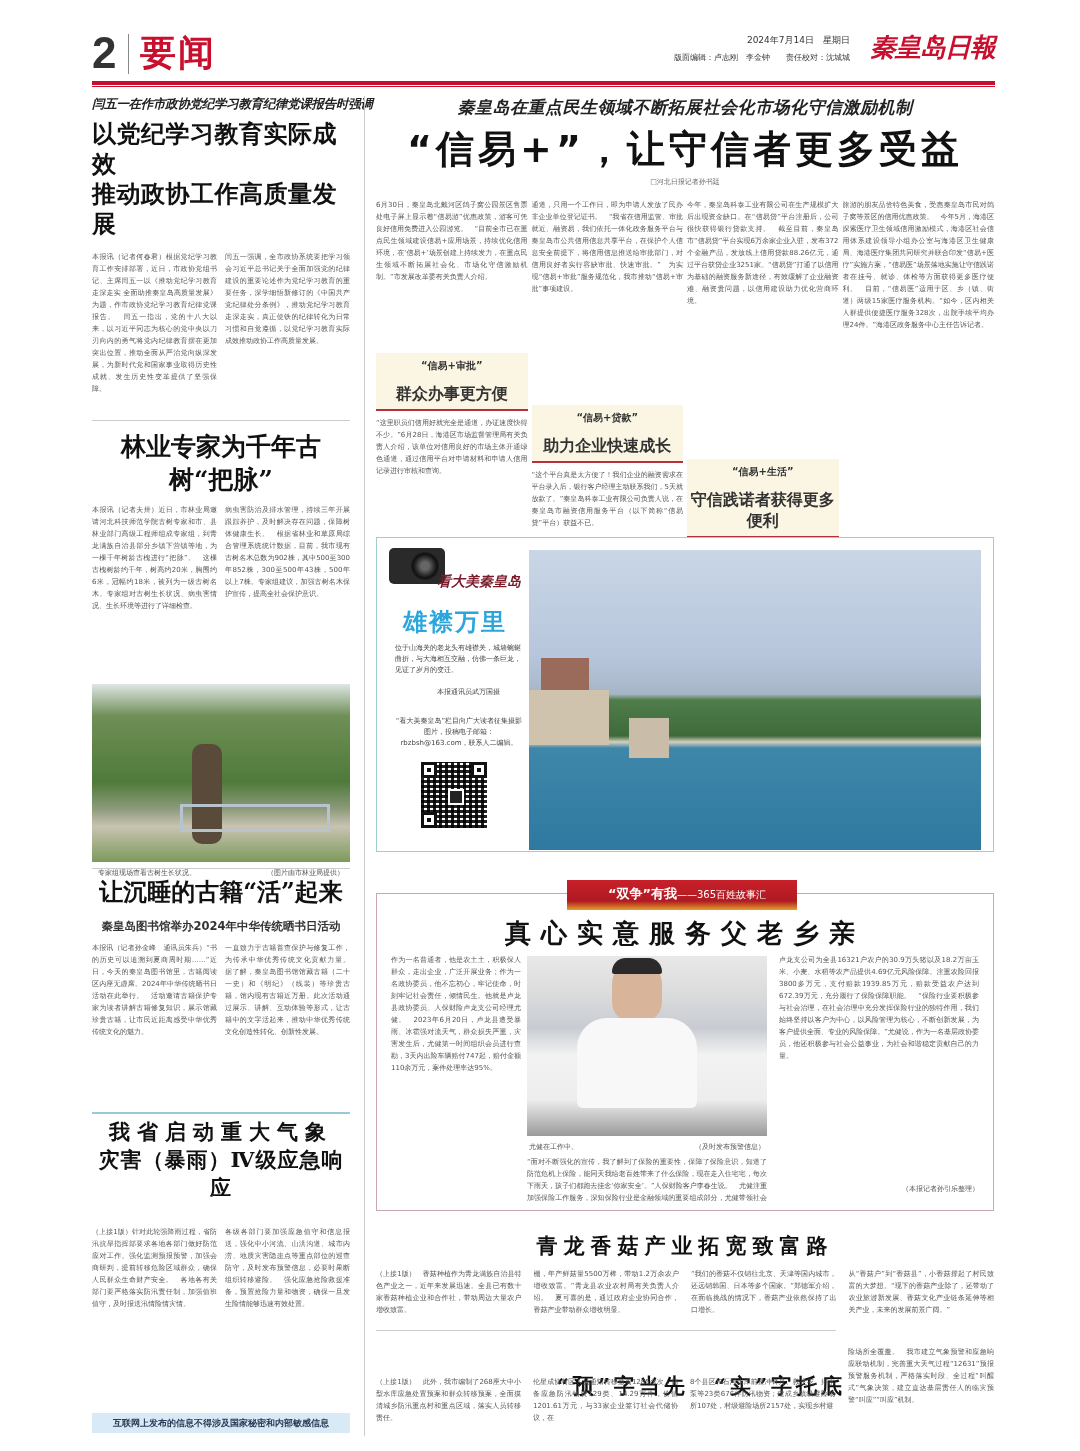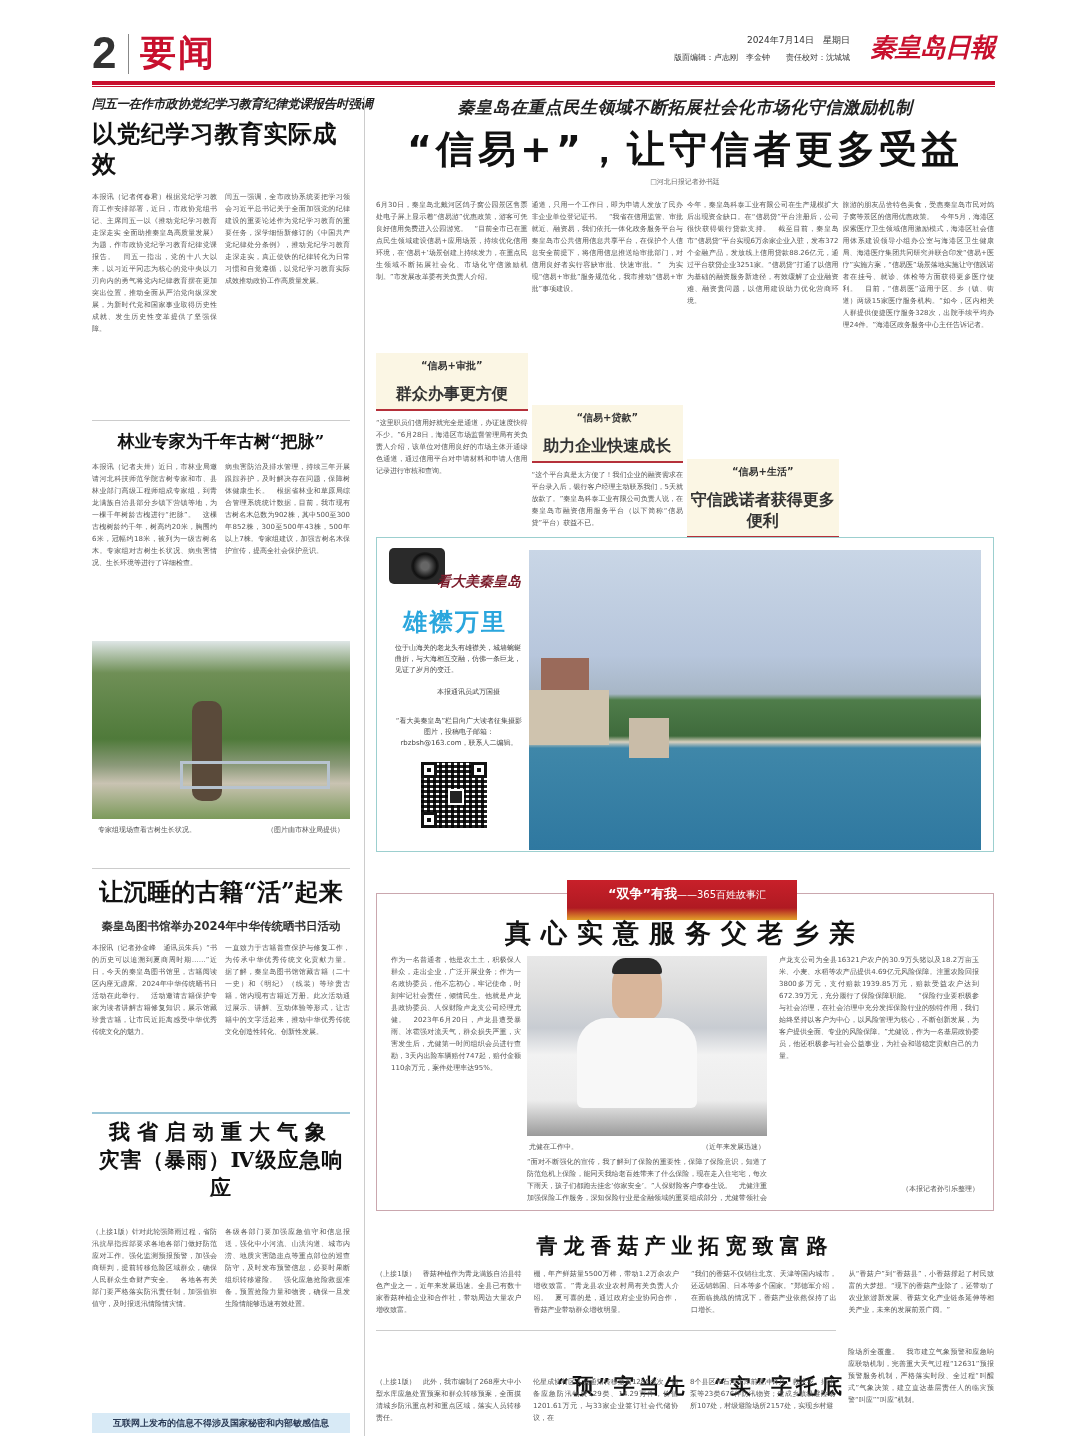--- a/index.html
+++ b/index.html
@@ -41,21 +41,21 @@
   .promo-credit { position: absolute; left: 60px; top: 149px; font-size: 7px; color: #444; }
   .promo-note { position: absolute; left: 18px; top: 178px; width: 128px; font-size: 7px; line-height: 11px; color: #444; text-align: center; }
   .qr { position: absolute; left: 42px; top: 222px; width: 70px; height: 70px; background:
         repeating-linear-gradient(90deg, #222 0 3px, #fff 3px 6px),
         repeating-linear-gradient(0deg, #222 0 3px, #fff 3px 5px); background-blend-mode: multiply; border: 2px solid #fff; }
   .qr-corner { position: absolute; width: 16px; height: 16px; border: 3px solid #111; background: #fff; }
   .qr-corner:after { content: ""; position: absolute; left: 3px; top: 3px; width: 4px; height: 4px; background: #111; }
   .qr-center { position: absolute; left: 27px; top: 27px; width: 16px; height: 16px; background: #222; border: 2px solid #fff; }
 
   .feature { position: absolute; left: 376px; top: 893px; width: 618px; height: 318px; border: 1px solid #caa7ae; }
-  .feature-tag { position: absolute; left: 190px; top: -14px; width: 230px; height: 40px; background: linear-gradient(180deg, #c8202a 0%, #b01a22 70%, #e3a02a 100%); color: #fff; text-align: center; font-size: 13px; font-weight: bold; line-height: 28px; padding-left: 10px; }
+  .feature-tag { position: absolute; left: 190px; top: -14px; width: 230px; height: 30px; background: linear-gradient(180deg, #c8202a 0%, #b01a22 70%, #e3a02a 100%); color: #fff; text-align: center; font-size: 13px; font-weight: bold; line-height: 28px; padding-left: 10px; }
   .feature-tag small { font-size: 10px; font-weight: normal; }
   .feature-title { position: absolute; left: 0; top: 22px; width: 100%; text-align: center; font-size: 26px; letter-spacing: 10px; }
 
   .notice { position: absolute; left: 92px; top: 1413px; width: 258px; height: 20px; background: #d8eaf6; font-size: 9px; color: #2a3a55; line-height: 20px; text-align: center; font-weight: bold; }
 
   .rule-h { position: absolute; height: 1px; background: #aaa; }
   .rule-v { position: absolute; width: 1px; background: #ccc; }
 </style>
 </head>
 <body>
@@ -68,30 +68,31 @@
   <div class="mast-editors">版面编辑：卢志刚　李金钟　　责任校对：沈城城</div>
   <div class="mast-logo">秦皇岛日報</div>
 </div>
 <div class="mast-rule"></div>
 <div class="mast-rule2"></div>
 
 <div class="story" style="left:92px; top:96px; width:258px;">
   <div class="kicker" style="font-size:12.5px; letter-spacing:-0.3px;">闫五一在作市政协党纪学习教育纪律党课报告时强调</div>
   <div class="headline" style="font-size:24px; margin-top:6px; line-height:30px; letter-spacing:0.5px;">
     <div>以党纪学习教育实际成效</div>
+    <div>推动政协工作高质量发展</div>
   </div>
   <div class="cols" style="margin-top:12px;">
     <div class="col body-text" style="height:212px;">本报讯（记者何春君）根据党纪学习教育工作安排部署，近日，市政协党组书记、主席闫五一以《推动党纪学习教育走深走实 全面助推秦皇岛高质量发展》为题，作市政协党纪学习教育纪律党课报告。　闫五一指出，党的十八大以来，以习近平同志为核心的党中央以刀刃向内的勇气将党内纪律教育摆在更加突出位置，推动全面从严治党向纵深发展，为新时代党和国家事业取得历史性成就、发生历史性变革提供了坚强保障。</div>
     <div class="col body-text" style="height:212px;">闫五一强调，全市政协系统要把学习领会习近平总书记关于全面加强党的纪律建设的重要论述作为党纪学习教育的重要任务，深学细悟新修订的《中国共产党纪律处分条例》，推动党纪学习教育走深走实，真正使铁的纪律转化为日常习惯和自觉遵循，以党纪学习教育实际成效推动政协工作高质量发展。</div>
   </div>
 </div>
 <div class="rule-h" style="left:92px; top:420px; width:258px; background:#ccc;"></div>
 
 <div class="story" style="left:92px; top:430px; width:258px;">
-  <div class="serif-hl" style="font-size:17px; text-align:center;">林业专家为千年古树“把脉”</div>
+  <div class="serif-hl" style="font-size:25px; text-align:center;">林业专家为千年古树“把脉”</div>
   <div class="cols" style="margin-top:8px;">
     <div class="col body-text" style="height:170px;">本报讯（记者夫卅）近日，市林业局邀请河北科技师范学院古树专家和市、县林业部门高级工程师组成专家组，到青龙满族自治县部分乡镇下营镇等地，为一棵千年树龄古槐进行“把脉”。　这棵古槐树龄约千年，树高约20米，胸围约6米，冠幅约18米，被列为一级古树名木。专家组对古树生长状况、病虫害情况、生长环境等进行了详细检查。</div>
     <div class="col body-text" style="height:170px;">病虫害防治及排水管理，持续三年开展跟踪养护，及时解决存在问题，保障树体健康生长。　根据省林业和草原局综合管理系统统计数据，目前，我市现有古树名木总数为902株，其中500至300年852株，300至500年43株，500年以上7株。专家组建议，加强古树名木保护宣传，提高全社会保护意识。</div>
   </div>
   <div class="photo" style="margin-top:10px; height:178px; background: linear-gradient(180deg,#dfe6e6 0%,#6f8f56 18%,#4f7a3a 55%,#8c9a7a 70%,#c9c3b2 80%,#7c9a5b 100%);">
     <div style="position:absolute; left:100px; top:60px; width:30px; height:100px; background:#5a4a3a; border-radius:10px;"></div>
     <div style="position:absolute; left:88px; top:120px; width:150px; height:28px; border:3px solid #b7c3cf; background:transparent;"></div>
   </div>
   <div class="caption" style="margin-top:6px; padding:0 6px;">
     <span>专家组现场查看古树生长状况。</span>
@@ -183,21 +184,21 @@
   </div>
   <div class="feature-title serif-hl">真心实意服务父老乡亲</div>
   <div style="position:absolute; left:14px; top:60px; width:130px;" class="body-text">作为一名普通者，他是农土土，积极保人群众，走出企业，广泛开展业务；作为一名政协委员，他不忘初心，牢记使命，时刻牢记社会责任，倾情民生。他就是卢龙县政协委员、人保财险卢龙支公司经理尤健。　2023年6月20日，卢龙县遭受暴雨、冰雹强对流天气，群众损失严重，灾害发生后，尤健第一时间组织会员进行查勘，3天内出险车辆赔付747起，赔付金额110余万元，案件处理率达95%。</div>
   <div style="position:absolute; left:150px; top:62px; width:240px; height:180px; background: linear-gradient(180deg,#e8e8e8 0%,#dcdcdc 20%,#c8ccd2 40%,#f2f2f2 55%,#ededed 80%,#9a9a9a 100%);" class="photo">
     <div style="position:absolute; left:85px; top:4px; width:50px; height:62px; background:#d8b59a; border-radius:24px 24px 20px 20px;"></div>
     <div style="position:absolute; left:85px; top:2px; width:50px; height:16px; background:#2a2a2a; border-radius:24px 24px 4px 4px;"></div>
     <div style="position:absolute; left:50px; top:62px; width:120px; height:90px; background:#f8f8f8; border-radius:30px 30px 6px 6px;"></div>
   </div>
   <div class="caption" style="position:absolute; left:152px; top:248px; width:236px;">
     <span>尤健在工作中。</span>
-    <span>（近年来发展迅速）</span>
+    <span>（及时发布预警信息）</span>
   </div>
   <div style="position:absolute; left:150px; top:262px; width:240px; height:48px;" class="body-text">“面对不断强化的宣传，我了解到了保险的重要性，保障了保险意识，知道了防范危机上保险，能同天我给老百姓带来了什么保险，现在走入住宅宅，每次下雨天，孩子们都跑去挂念‘你家安全’。”人保财险客户李春生说。　尤健注重加强保险工作服务，深知保险行业是金融领域的重要组成部分，尤健带领社会和群众研讨普及，农业生产中，尤健时刻奔走“人民保险，服务人民”的宗旨，带领团队不断提升服务质量与效率，使其提升群众的保险服务获得感与幸福感，让广大群众了解、学习保险知识。</div>
   <div style="position:absolute; left:402px; top:60px; width:200px; height:226px;" class="body-text">卢龙支公司为全县16321户农户的30.9万头猪以及18.2万亩玉米、小麦、水稻等农产品提供4.69亿元风险保障。注重农险回报3800多万元，支付赔款1939.85万元，赔款受益农户达到672.39万元，充分履行了保险保障职能。　“保险行业要积极参与社会治理，在社会治理中充分发挥保险行业的独特作用，我们始终坚持以客户为中心，以风险管理为核心，不断创新发展，为客户提供全面、专业的风险保障。”尤健说，作为一名基层政协委员，他还积极参与社会公益事业，为社会和谐稳定贡献自己的力量。</div>
   <div style="position:absolute; right:14px; top:290px; font-size:7px; color:#555;">（本报记者孙引乐整理）</div>
 </div>
 
 <div class="story" style="left:376px; top:1232px; width:618px;">
   <div class="serif-hl" style="font-size:21px; text-align:center; letter-spacing:6px;">青龙香菇产业拓宽致富路</div>
   <div class="cols" style="margin-top:8px; gap:12px;">
     <div class="col body-text" style="height:64px;">（上接1版）　香菇种植作为青龙满族自治县特色产业之一，近年来发展迅速。全县已有数十家香菇种植企业和合作社，带动周边大量农户增收致富。</div>

